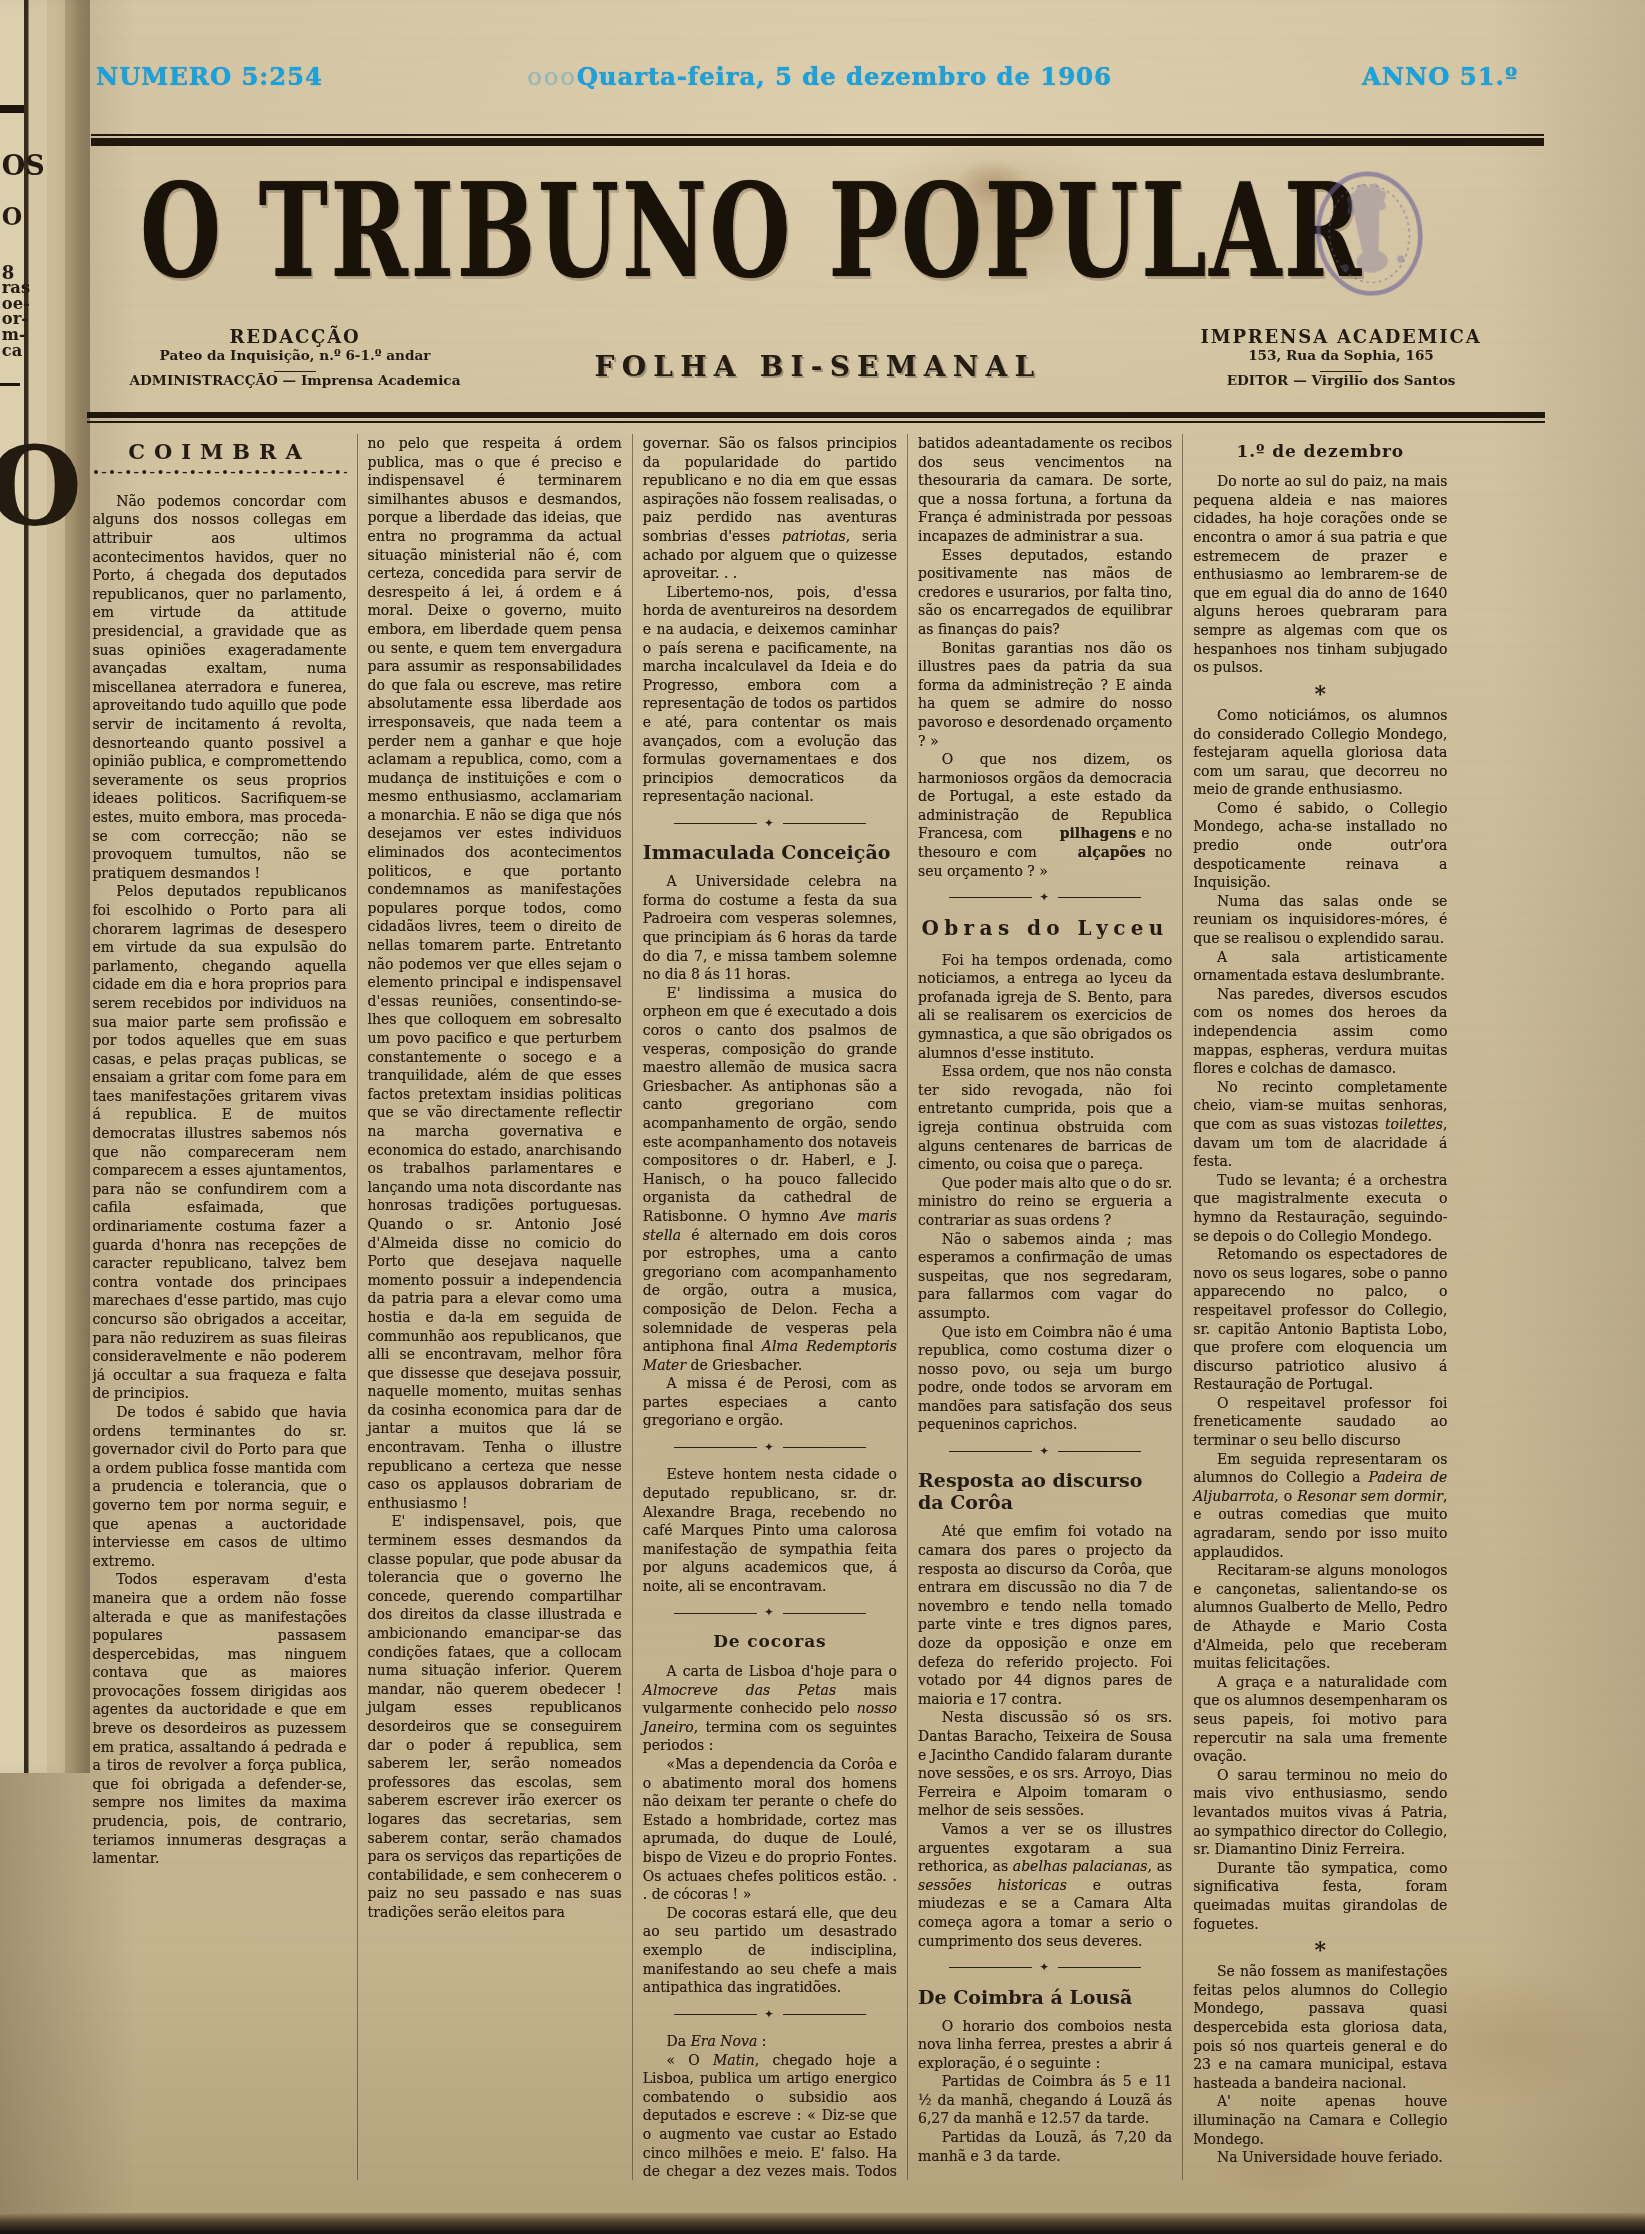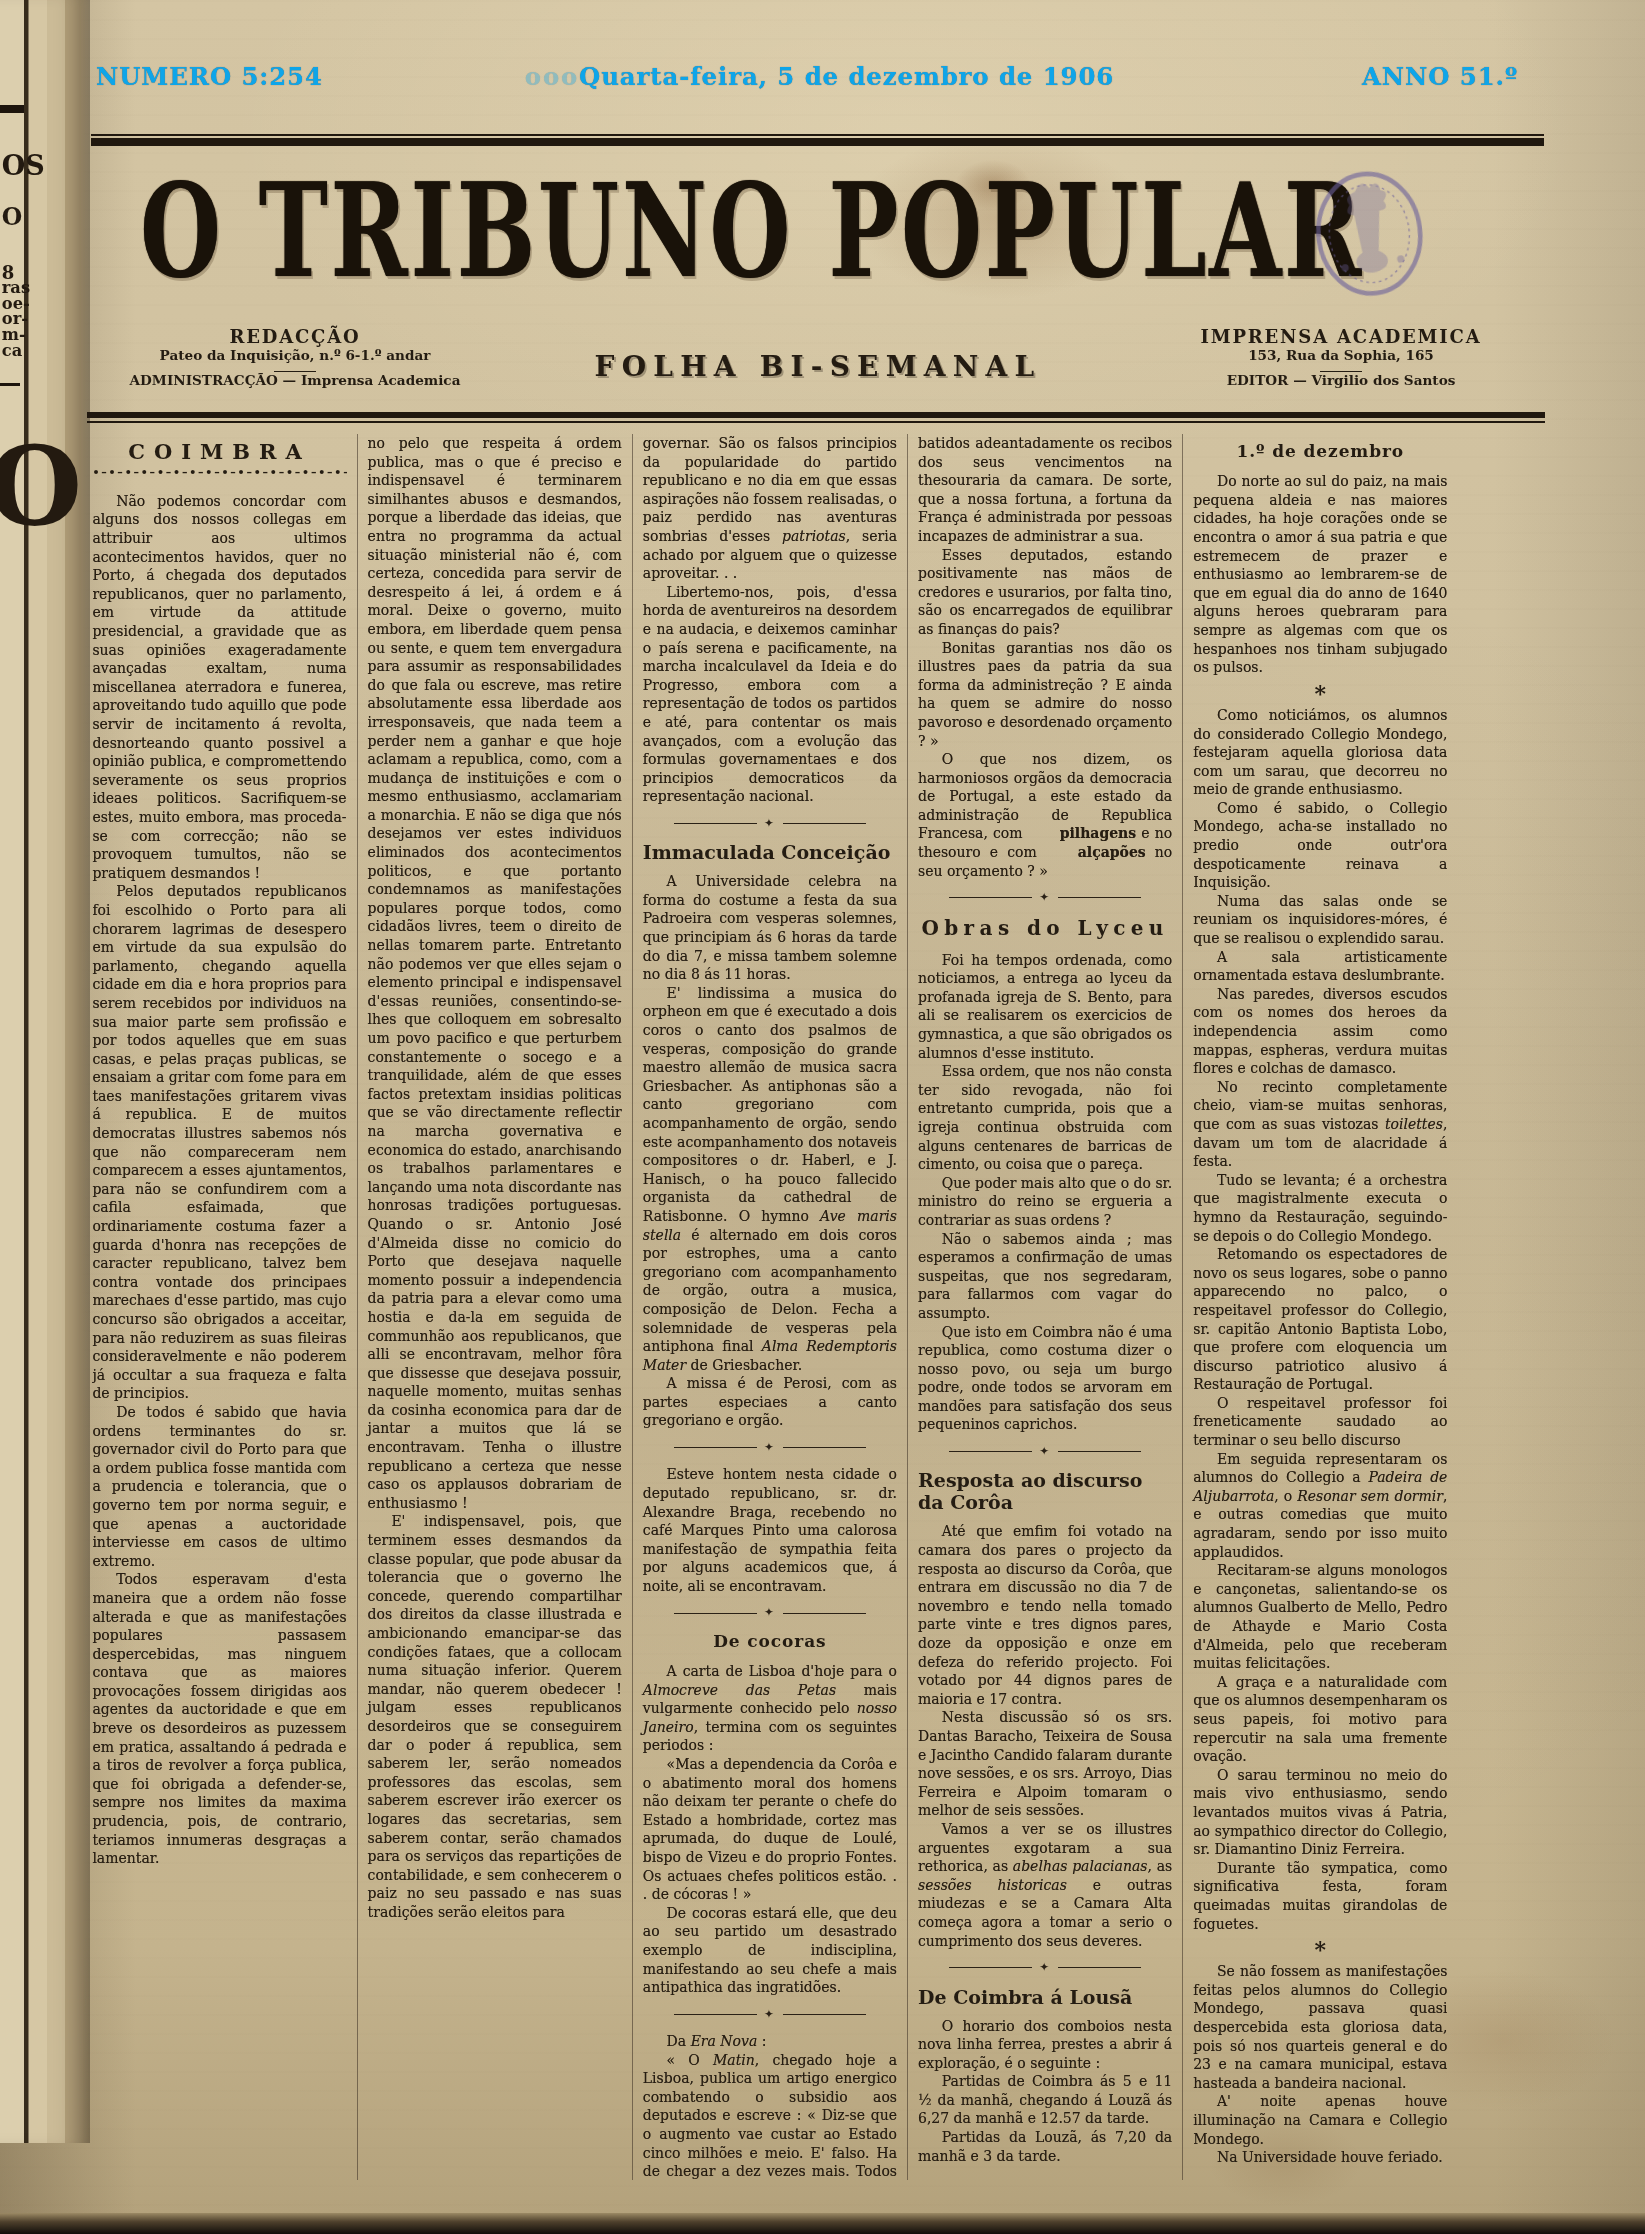--- a/index.html
+++ b/index.html
@@ -22,39 +22,39 @@
       linear-gradient(90deg, rgba(70,56,36,.28) 0px, rgba(70,56,36,0) 136px),
       linear-gradient(90deg, rgba(60,48,30,0) 1493px, rgba(60,48,30,.12) 1645px),
       linear-gradient(180deg,#d4c5a3 0%,#d0c19f 28%,#ccbc98 62%,#c4b38d 88%,#b4a27c 100%);
   }
   .texture{position:absolute;left:0;top:0;width:1645px;height:2213px;opacity:.5;
     background:repeating-linear-gradient(180deg, rgba(95,78,54,.03) 0 1.8px, rgba(0,0,0,0) 1.8px 19px);}
   .bottom-edge{position:absolute;left:0;top:2213px;width:1645px;height:22px;
     background:linear-gradient(180deg,#9b8964 0%,#4e402c 40%,#0b0907 100%);}
   
   .gutter{
-    position:absolute;left:0;top:0;width:90px;height:2143px;
+    position:absolute;left:0;top:0;width:90px;height:1773px;
     background:linear-gradient(90deg,
       #dccfae 0 23.5px, #372c1c 24.4px 28px, #d6c7a4 29px 47px,
       #cbbb97 47px 65px, #b3a07b 65px 80px, rgba(120,100,70,0) 90px);
     box-shadow:inset -27px 0 23.5px -18px rgba(40,30,15,.5);
   }
   .efrag{position:absolute;color:#231a10;font-weight:bold;line-height:1;left:1.8px;white-space:nowrap;}
   .efrag-rule{position:absolute;background:#1d150d;}
   .er1{left:0;top:105px;width:23.5px;height:8.1px;}
   .er2{left:0;top:383px;width:20px;height:2.7px;}
   
   .content{position:absolute;left:87px;top:0;width:1520px;color:#241c12;}
   .header-row{position:absolute;top:62px;left:9px;width:1447px;height:33px;
     font-size:24.4px;font-weight:bold;letter-spacing:0.9px;color:#0ea5e9;
     text-shadow:0 0 0.9px rgba(30,22,12,.55);}
   .header-row .numero{position:absolute;left:0;top:0;}
   .header-row .date{position:absolute;left:0;right:0;top:0;text-align:center;}
   .header-row .anno{position:absolute;right:25px;top:0;}
-  .ghost{opacity:.35;font-weight:bold;letter-spacing:1.8px;}
+  .ghost{opacity:.35;font-weight:normal;letter-spacing:1.8px;}
   .rule{position:absolute;}
   .rule-a{top:134px;left:3.6px;width:1453px;height:11.8px;
     background:linear-gradient(180deg,#20180f 0 1.8px,rgba(0,0,0,0) 1.8px 4.5px,#20180f 4.5px 11.8px);}
   .rule-b{top:412px;left:0;width:1458px;height:12.7px;
     background:linear-gradient(180deg,#20180f 0 6.3px,rgba(0,0,0,0) 6.3px 9px,#20180f 9px 11px,rgba(0,0,0,0) 11px);}
   .masthead{
     position:absolute;top:156px;left:0;width:1330px;margin:0;text-align:center;
     font-size:93px;font-weight:bold;letter-spacing:2.7px;color:#191209;
     transform:scaleY(1.38);transform-origin:top center;
     text-shadow:0 0 0.9px rgba(25,18,9,.9), 1.8px 1.8px 0 rgba(70,52,28,.25);

